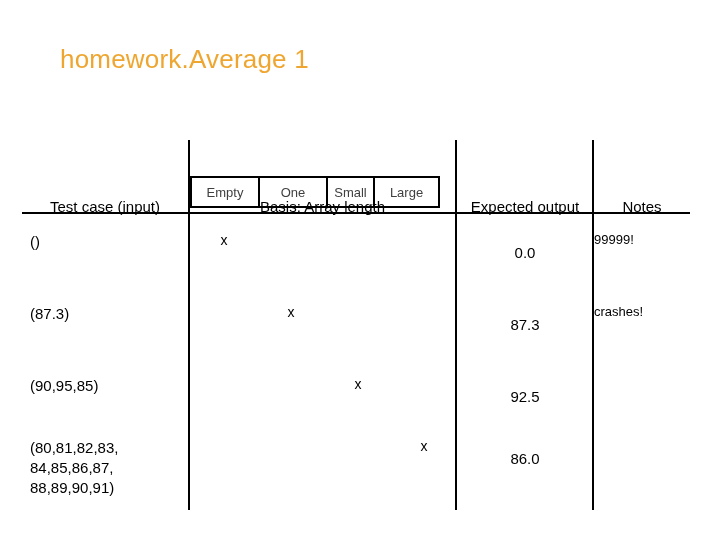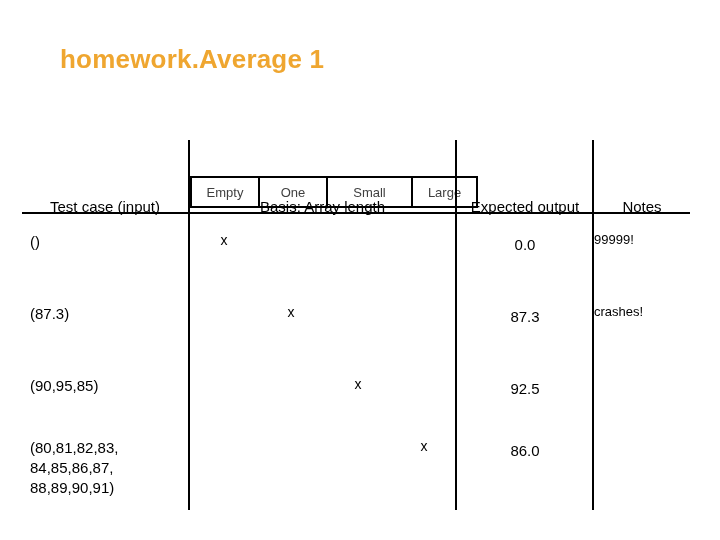--- a/index.html
+++ b/index.html
@@ -15,21 +15,21 @@
     font-family: "Liberation Sans", sans-serif;
     color: #000000;
   }
 
   
   #slide-title {
     position: absolute;
     left: 60px;
     top: 44px;
     font-size: 26px;
-    font-weight: bold;
+    font-weight: normal;
     color: #efa630;
     letter-spacing: 0.2px;
     white-space: nowrap;
   }
 
   
   #test-case-table {
     position: absolute;
     left: 22px;
     top: 140px;
@@ -85,21 +85,21 @@
     height: 32px;
     display: flex;
     align-items: center;
     justify-content: center;
     font-size: 13px;
     color: #404040;
   }
   .sub-cell:last-child { border-right-width: 2px; }
   .sub-cell.c-empty { width: 68px; }
   .sub-cell.c-one   { width: 68px; }
-  .sub-cell.c-small { width: 85px; }
+  .sub-cell.c-small { width: 47px; }
   .sub-cell.c-large { width: 67px; }
 
   
   .row {
     position: absolute;
     left: 0;
     width: 668px;
   }
   #row-0 { top: 92px;  height: 70px; }
   #row-1 { top: 164px; height: 70px; }
@@ -126,21 +126,21 @@
     color: #000000;
   }
   .mark.m-empty { left: 168px; }
   .mark.m-one   { left: 235px; }
   .mark.m-small { left: 302px; }
   .mark.m-large { left: 368px; }
 
   .cell-expected {
     position: absolute;
     left: 436px;
-    top: 4px;
+    top: 12px;
     width: 134px;
     text-align: center;
     font-size: 15px;
     color: #000000;
   }
   .cell-notes {
     position: absolute;
     left: 572px;
     top: 0;
     width: 96px;

